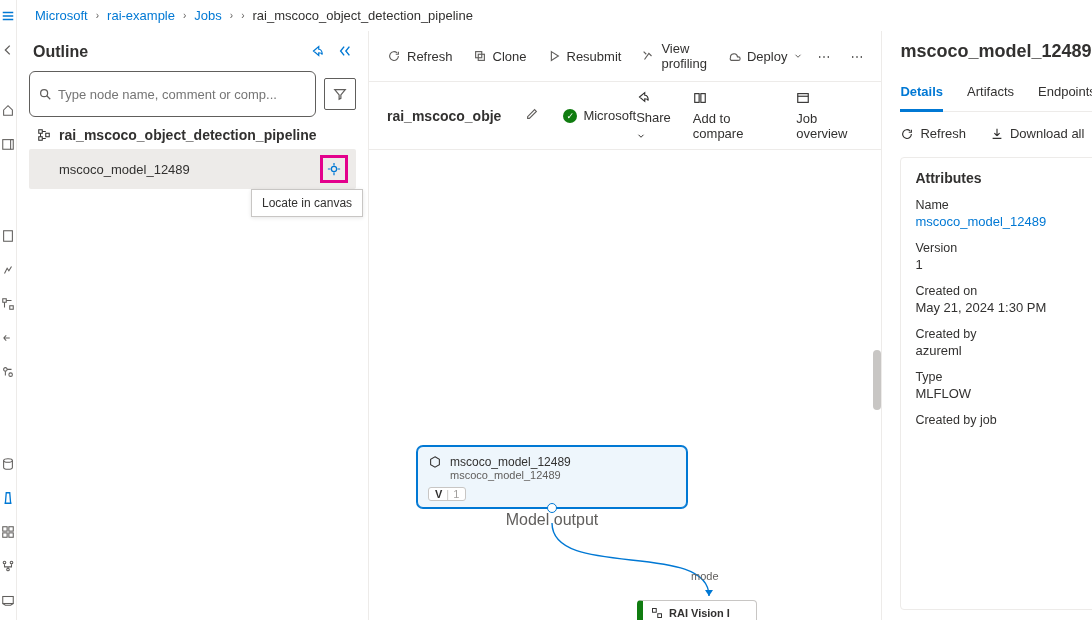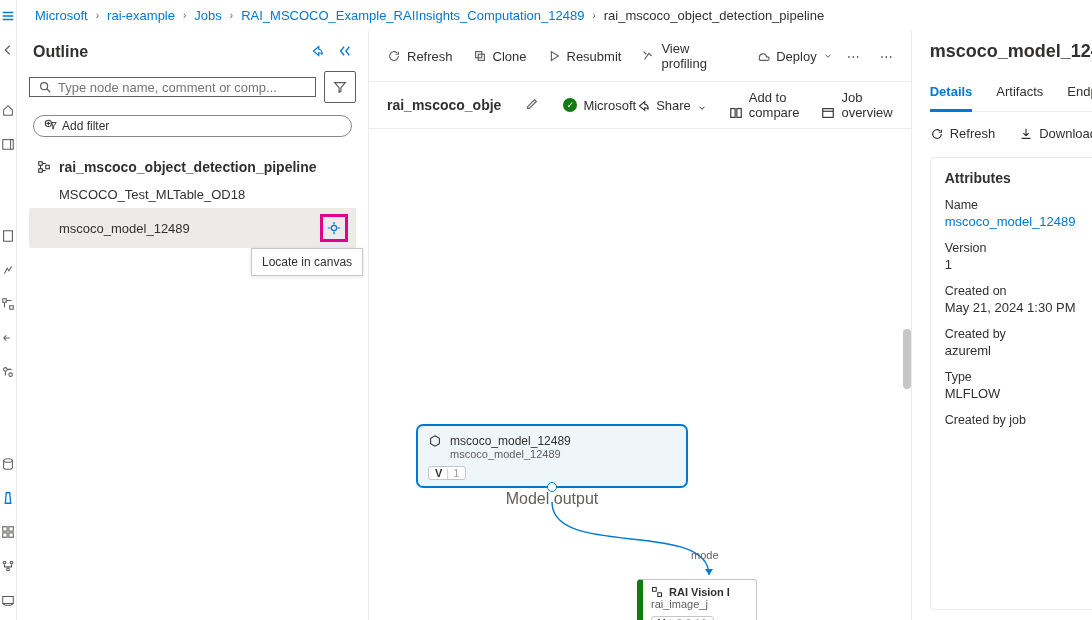--- a/index.html
+++ b/index.html
@@ -12,42 +12,42 @@
 .main { flex: 1; display: flex; flex-direction: column; }
 .breadcrumb { display: flex; align-items:center; gap:8px; padding: 8px 18px; font-size:13px; color:#323130;}
 .breadcrumb a { color:#0078d4; text-decoration:none; cursor:pointer;}
 .breadcrumb .sep-ch { color:#605e5c; font-size:10px;}
 .body-area { flex:1; display:flex; overflow:hidden;}
 .outline-panel { width: 352px; border-right:1px solid #edebe9; display:flex; flex-direction:column; padding: 6px 12px;}
 .outline-hdr { display:flex; align-items:center; justify-content:space-between; padding: 6px 4px 10px;}
 .outline-hdr h3 { font-weight:600; font-size:16px;}
 .outline-hdr .hdr-icons { display:flex; gap:14px; color:#0078d4;}
 .search-row { display:flex; gap:8px; align-items:center;}
-.search-box { flex:1; display:flex; align-items:center; border:1px solid #605e5c; border-radius:0; padding:4px 8px; height:20px; gap:6px; color:#605e5c;}
+.search-box { flex:1; display:flex; align-items:center; border:1px solid #605e5c; border-radius:6px; padding:4px 8px; height:46px; gap:6px; color:#605e5c;}
 .search-box input { border:none; outline:none; flex:1; font-size:13px; color:#323130; background:transparent;}
 .filter-btn { width:32px; height:32px; border:1px solid #605e5c; border-radius:2px; display:flex; align-items:center; justify-content:center; color:#605e5c; cursor:pointer;}
 .add-filter { display:inline-flex; align-items:center; gap:4px; border:1px solid #8a8886; border-radius:12px; padding:3px 10px; font-size:12px; color:#323130; margin:12px 4px; cursor:pointer;}
 .tree { margin-top: 4px; }
 .tree-root { display:flex; align-items:center; gap:8px; padding:6px 8px; font-weight:600; font-size:14px;}
 .tree-item { display:flex; align-items:center; justify-content:space-between; padding:6px 8px 6px 30px; font-size:13px; cursor:pointer; border-radius:2px;}
 .tree-item.selected { background:#edebe9; }
 .locate-wrap { position:relative;padding-left:39px; }
 .locate-btn { width:28px; height:28px; border:3px solid #e3008c; display:flex; align-items:center; justify-content:center; color:#0078d4; cursor:pointer;}
 .tooltip { position:absolute; top:34px; left:-30px; background:#fff; border:1px solid #c8c6c4; padding:6px 10px; font-size:12px; white-space:nowrap; box-shadow:0 1px 4px rgba(0,0,0,.1); z-index:10;}
 .center-col { flex:1; display:flex; flex-direction:column; border-right:1px solid #edebe9; position:relative; overflow:hidden;}
 .toolbar { display:flex; align-items:center; gap:20px; padding:10px 18px; border-bottom:1px solid #edebe9; color:#323130;}
 .tb-btn { display:flex; align-items:center; gap:6px; font-size:13px; cursor:pointer;}
 .tb-btn svg{ color:#605e5c;}
 .subbar { display:flex; align-items:center; justify-content:space-between; padding: 8px 18px; border-bottom:1px solid #edebe9;}
 .subbar .left { display:flex; align-items:center; gap:24px;}
 .subbar .right { display:flex; align-items:center; gap:22px;}
 .job-title { font-weight:600; font-size:14px; max-width:130px; overflow:hidden; text-overflow:ellipsis; white-space:nowrap;}
 .status-chip { display:flex; align-items:center; gap:6px; font-size:13px; }
 .status-dot { width:14px; height:14px; border-radius:50%; background:#107c10; display:flex; align-items:center; justify-content:center; color:#fff; font-size:9px;}
-.link-btn { display:flex; align-items:flex-end; gap:6px; color:#323130; font-size:13px; cursor:pointer;}
+.link-btn { display:flex; align-items:flex-start; gap:6px; color:#323130; font-size:13px; cursor:pointer;flex-direction:column;}
 .canvas { flex:1; position:relative; background:#fff; }
 .node-card { position:absolute; border:1px solid #0078d4; border-radius:6px; background:#eef6fc; padding:8px 10px 6px; width:270px; }
 .node-card.selected { box-shadow:0 0 0 1px #0078d4;}
 .node-card .n-title { display:flex; gap:8px; align-items:flex-start; font-size:12px; }
 .n-sub { font-size:11px; color:#605e5c; margin-left:22px;}
 .v-pill { display:inline-flex; align-items:center; gap:4px; border:1px solid #c8c6c4; border-radius:3px; padding:0 6px; font-size:11px; margin-top:6px; background:#fff;}
 .port { position:absolute; width:10px; height:10px; border:1px solid #0078d4; border-radius:50%; background:#fff; left:50%; transform:translateX(-50%);}
 .port.bottom{bottom:-6px;}
 .port-label { position:absolute; top:100%; left:50%; transform:translate(-50%,4px); font-size:16px; color:#605e5c; white-space:nowrap;}
 .node2 { position:absolute; border:1px solid #c8c6c4; border-left:6px solid #107c10; background:#fff; border-radius:4px; padding:6px 8px; width:120px; font-size:11px;}
@@ -164,21 +164,20 @@
   </div>
 
   <div class="main">
     <div class="breadcrumb">
       <a>Microsoft</a>
         <span class="sep-ch">›</span>
       <a>rai-example</a>
         <span class="sep-ch">›</span>
       <a>Jobs</a>
         <span class="sep-ch">›</span>
-      <a>RAI_MSCOCO_Example_RAIInsights_Computation_12489</a>
         <span class="sep-ch">›</span>
       <span>rai_mscoco_object_detection_pipeline</span>
     </div>
 
     <div class="body-area">
       <div class="outline-panel">
         <div class="outline-hdr">
           <h3>Outline</h3>
           <div class="hdr-icons">
             <span><svg class="ic" viewBox="0 0 16 16" fill="none" stroke="currentColor" stroke-width="1.4">
@@ -196,41 +195,30 @@
                 <path d="M10 10l4 4"></path>
               </svg>
             <input placeholder="Type node name, comment or comp..." style="">
           </div>
           <div class="filter-btn">
               <svg class="ic" viewBox="0 0 16 16" fill="none" stroke="currentColor" stroke-width="1.4">
                 <path d="M2 3h12l-5 6v4l-2 1v-5z"></path>
               </svg>
             </div>
         </div>
-        <div class="add-filter">
-          <svg width="14" height="14" viewBox="0 0 16 16" fill="none" stroke="currentColor" stroke-width="1.2">
-              <circle cx="5" cy="5" r="3.5"></circle>
-              <path d="M5 3v4M3 5h4"></path>
-              <path d="M9 4h5l-3 4v3l-1 .5V8z" stroke-width="1"></path>
-            </svg>
-          <span>Add filter</span>
-        </div>
         <div class="tree">
           <div class="tree-root">
             <svg class="ic" viewBox="0 0 16 16" fill="none" stroke="currentColor" stroke-width="1.2">
                 <rect x="2" y="2" width="4" height="4"></rect>
                 <rect x="10" y="6" width="4" height="4"></rect>
                 <rect x="2" y="10" width="4" height="4"></rect>
                 <path d="M6 4h4M4 6v4M6 12h4"></path>
               </svg>
             <span>rai_mscoco_object_detection_pipeline</span>
           </div>
-          <div class="tree-item">
-              <span>MSCOCO_Test_MLTable_OD18</span>
-            </div>
           <div class="tree-item selected">
             <span>mscoco_model_12489</span>
             <div class="locate-wrap">
               <div class="locate-btn">
                 <svg width="14" height="14" viewBox="0 0 16 16" fill="none" stroke="currentColor" stroke-width="1.4">
                     <circle cx="8" cy="8" r="3"></circle>
                     <path d="M8 1v3M8 12v3M1 8h3M12 8h3"></path>
                   </svg>
               </div>
               <div class="tooltip">Locate in canvas</div>

